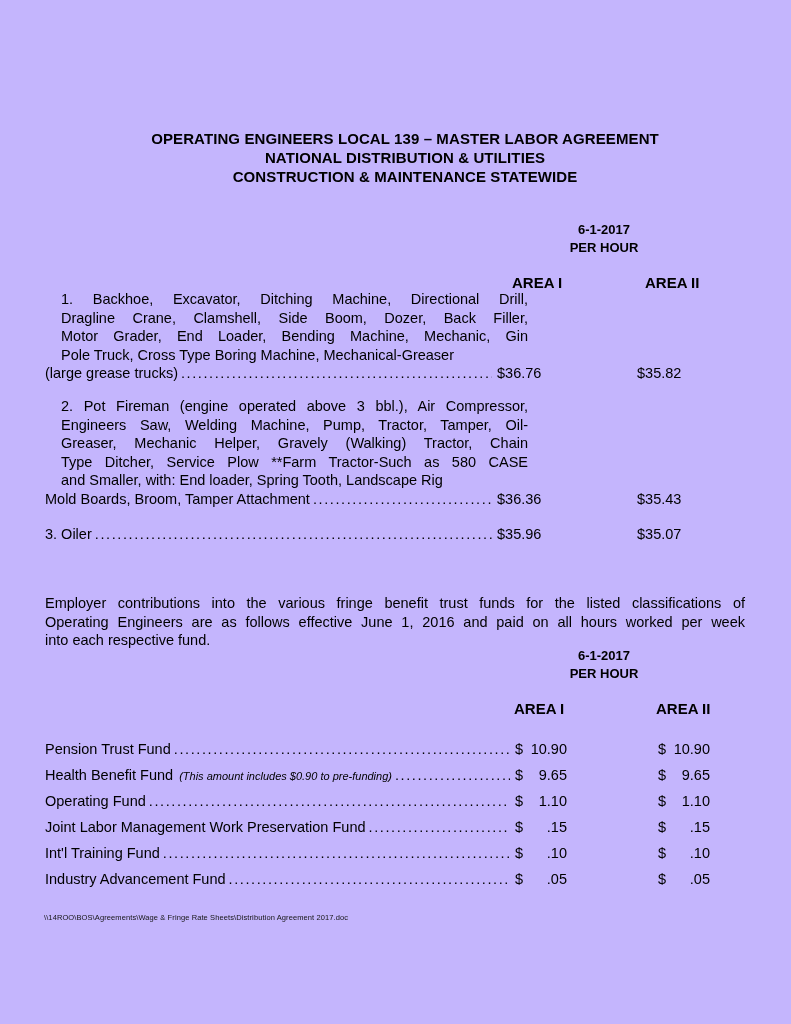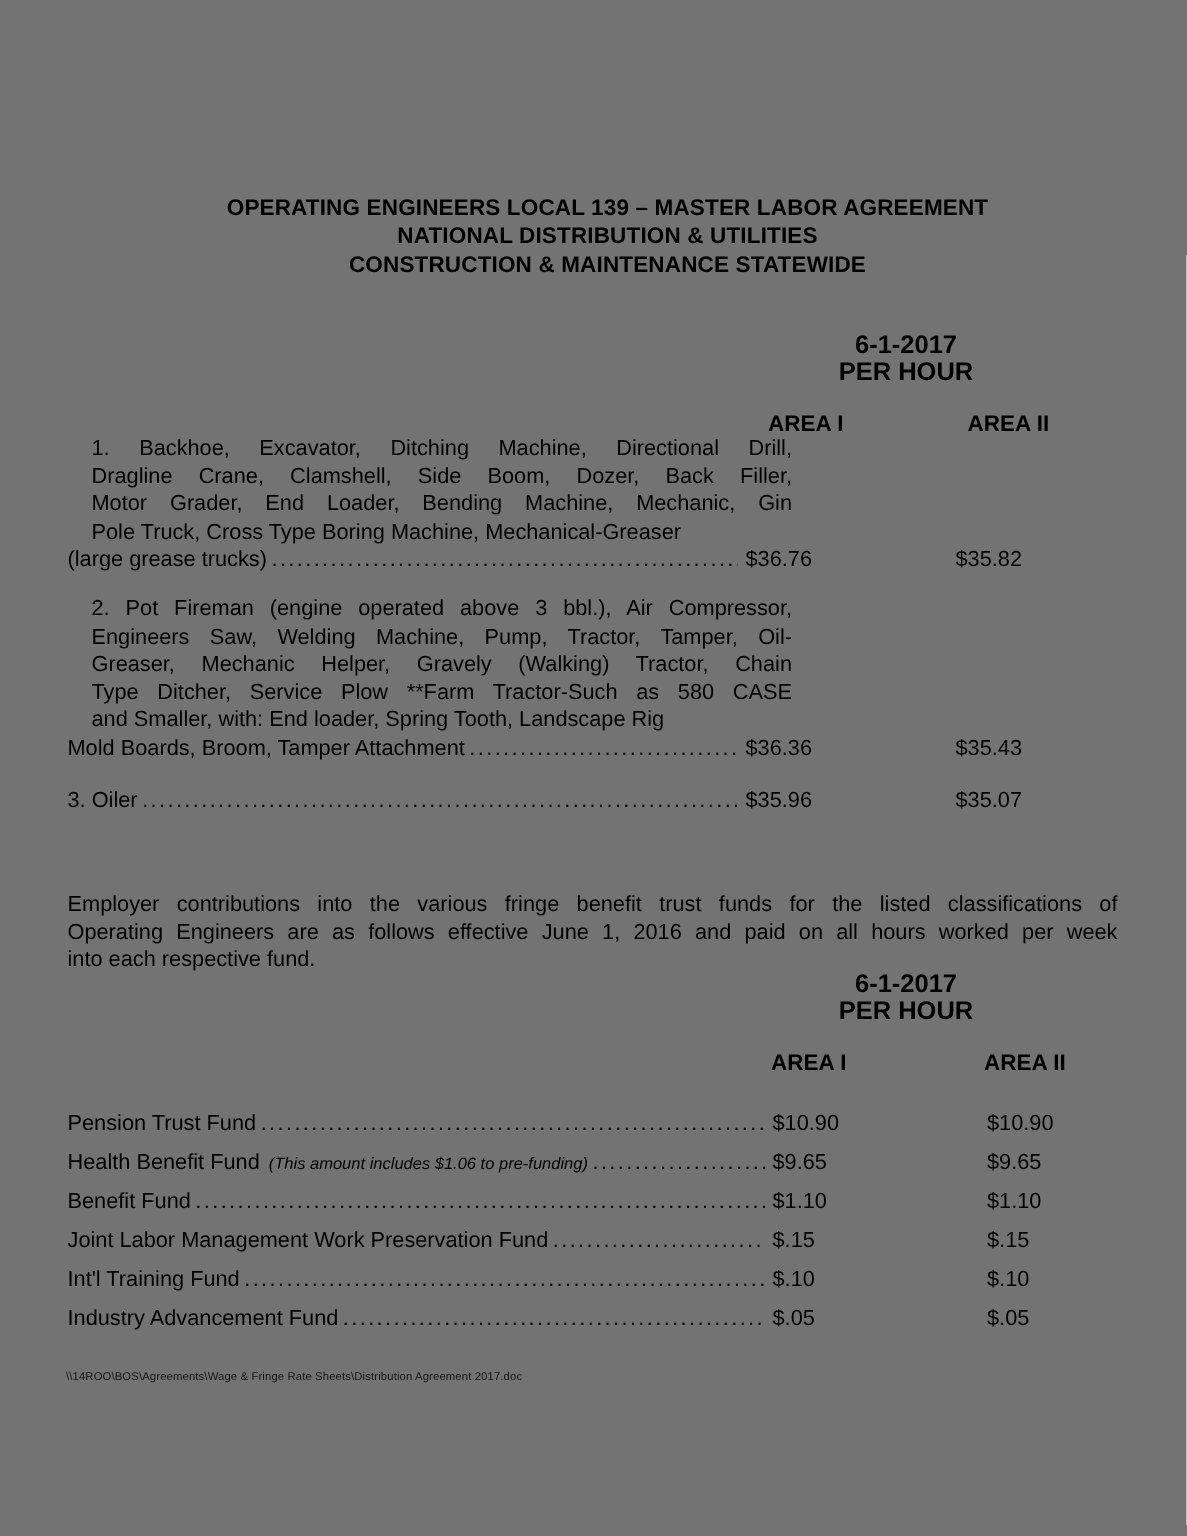--- a/index.html
+++ b/index.html
@@ -1,31 +1,31 @@
 <!DOCTYPE html>
 <html><head>
 <meta charset="utf-8">
 <style>
   html,body { margin:0; padding:0; background:#fff; }
   .page {
-    position:relative; width:791px; height:1024px; background:#737373;
+    position:relative; width:791px; height:1024px; background:#c4b5fd;
     font-family:"Liberation Sans", sans-serif; color:#000; overflow:hidden;
   }
 
   
   .doc-title {
     position:absolute; top:129px; left:0; width:100%; box-sizing:border-box;
     padding-left:19px; text-align:center; font-weight:bold; font-size:15px; line-height:19px;
     letter-spacing:0.1px;
   }
 
   
   .datehdr {
     position:absolute; left:504px; width:200px; text-align:center;
-    font-weight:bold; font-size:17px; line-height:18px;
+    font-weight:bold; font-size:13px; line-height:18px;
   }
   .colhdr { position:absolute; font-weight:bold; font-size:15px; white-space:nowrap; }
 
   
   .item { position:absolute; left:45px; width:700px; font-size:14.5px; line-height:18.5px; }
   .jline { width:467px; text-align:justify; text-align-last:justify;margin-left:16px; }
   .jline.nat { text-align-last:left; }
   .lastrow { display:flex; align-items:flex-end; width:700px; }
   .ltext { white-space:nowrap; }
   .dots { flex:1 1 auto; overflow:hidden; white-space:nowrap; margin:0 5px 0 3px; min-width:0; }
@@ -44,21 +44,21 @@
   .intro .fl.nat { text-align-last:left; }
 
   
   .fringe { position:absolute; left:45px; top:741px; width:700px; font-size:14.5px; }
   .frow { display:flex; align-items:baseline; height:16px; margin-bottom:10px; padding-right:35px; }
   .flabel { white-space:nowrap; }
   .fnote { font-style:italic; font-size:11px; white-space:nowrap; }
   .fnote:not(:empty) { margin-left:6px; }
   .f-val { flex:0 0 52px; display:flex; align-items:baseline; white-space:nowrap; }
   .f-val2 { margin-left:91px; }
-  .f-amt { flex:1 1 auto; text-align:left; }
+  .f-amt { flex:1 1 auto; text-align:right; }
 
   .footerpath { position:absolute; left:44px; top:897px; font-size:7.5px; color:#151515; letter-spacing:0.1px;margin-top:16px; }
 </style>
 </head>
 <body>
 
 <div class="page">
 
   <header class="doc-title">
     <div>OPERATING ENGINEERS LOCAL 139 – MASTER LABOR AGREEMENT</div>
@@ -136,34 +136,34 @@
           <span class="f-amt">10.90</span>
         </span>
       <span class="f-val f-val2">
           <span>$</span>
           <span class="f-amt">10.90</span>
         </span>
     </div>
 
     <div class="frow">
       <span class="flabel">Health Benefit Fund</span>
-      <span class="fnote">(This amount includes $1.06 to pre-funding)</span>
+      <span class="fnote">(This amount includes $0.90 to pre-funding)</span>
       <span class="dots"></span>
       <span class="f-val">
           <span>$</span>
           <span class="f-amt">9.65</span>
         </span>
       <span class="f-val f-val2">
           <span>$</span>
           <span class="f-amt">9.65</span>
         </span>
     </div>
 
     <div class="frow">
-      <span class="flabel">Benefit Fund</span>
+      <span class="flabel">Operating Fund</span>
       <span class="fnote"></span>
       <span class="dots"></span>
       <span class="f-val">
           <span>$</span>
           <span class="f-amt">1.10</span>
         </span>
       <span class="f-val f-val2">
           <span>$</span>
           <span class="f-amt">1.10</span>
         </span>

